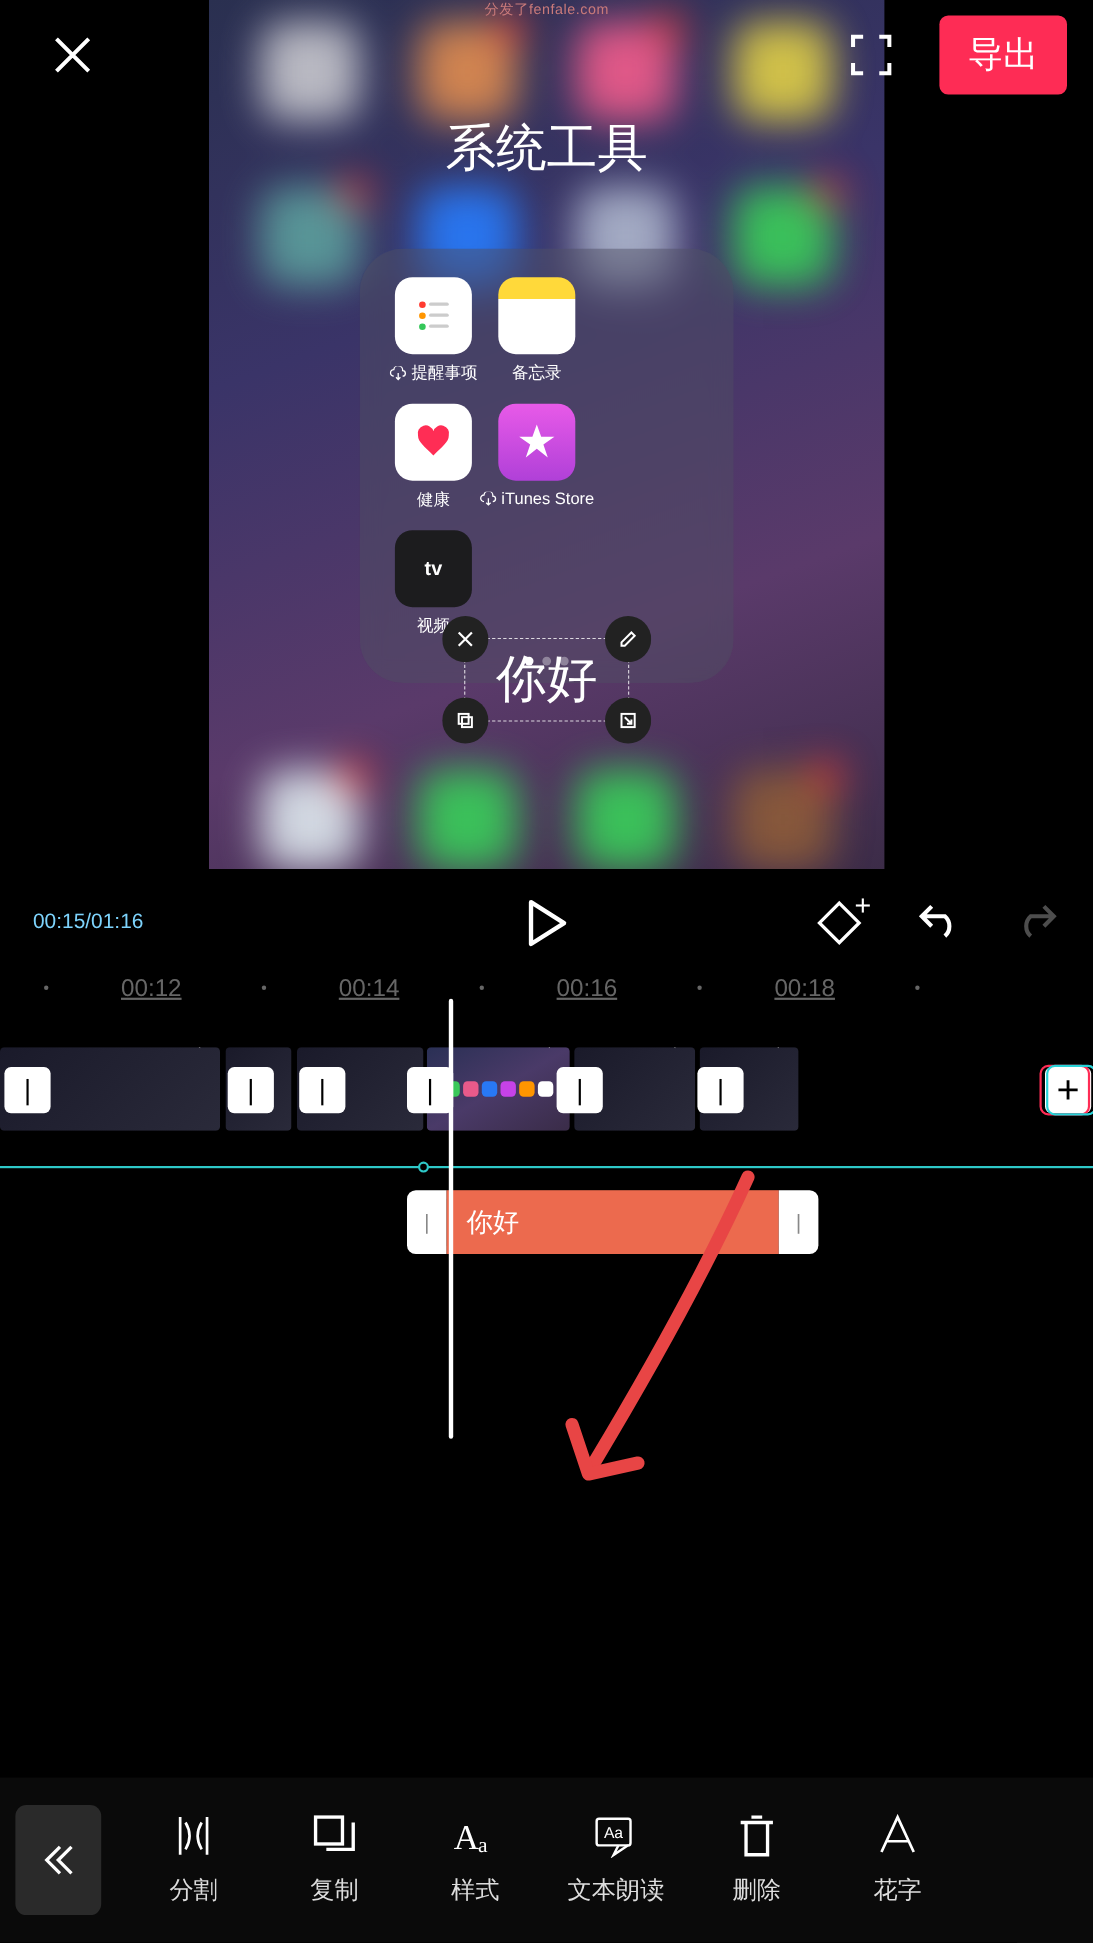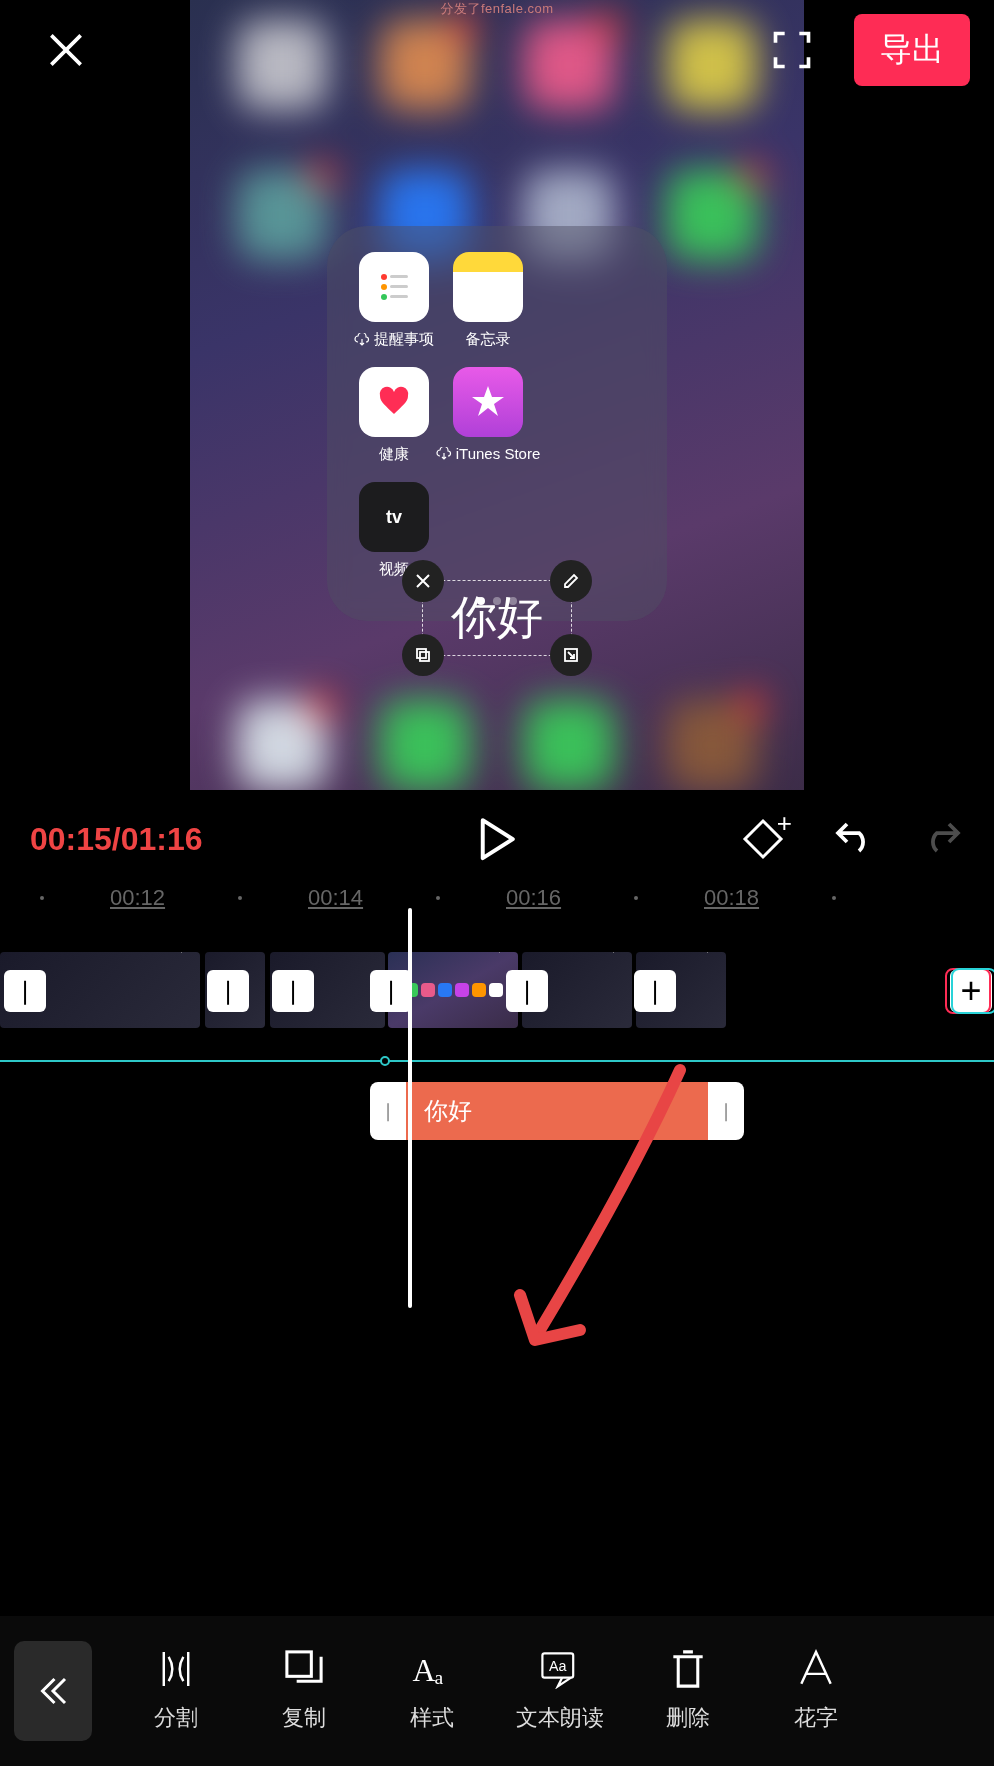--- a/index.html
+++ b/index.html
@@ -191,23 +191,23 @@
   
   .controls {
     position: absolute;
     top: 804px; left: 0; right: 0;
     height: 70px;
     display: flex;
     align-items: center;
     padding: 0 30px;
   }
   .time-display {
-    font-size: 32px;
-    color: #ef4444;
-    font-weight: 700;
+    font-size: 19px;
+    color: #7dd3fc;
+    font-weight: 400;
   }
   .play-btn {
     position: absolute;
     left: 50%;
     transform: translateX(-50%);
     width: 38px; height: 44px;
   }
   .ctrl-right {
     position: absolute;
     right: 30px;
@@ -459,20 +459,21 @@
       <div class="blur-icon" style="background:#d8e0e8">
           <div class="blur-badge"></div>
         </div>
       <div class="blur-icon" style="background:#3ac85a"></div>
       <div class="blur-icon" style="background:#3ac85a"></div>
       <div class="blur-icon" style="background:#8a5a3a">
           <div class="blur-badge"></div>
         </div>
     </div>
   </div>
+  <div class="preview-title">系统工具</div>
   <div class="folder">
     <div class="folder-row">
       <div class="app">
         <div class="app-icon" style="background:#fff">
           <svg width="40" height="40" viewBox="0 0 40 40">
               <circle cx="10" cy="10" r="3" fill="#ff3b30"></circle>
               <rect x="16" y="8" width="18" height="3" rx="1.5" fill="#ccc"></rect>
               <circle cx="10" cy="20" r="3" fill="#ff9500"></circle>
               <rect x="16" y="18" width="18" height="3" rx="1.5" fill="#ccc"></rect>
               <circle cx="10" cy="30" r="3" fill="#34c759"></circle>

